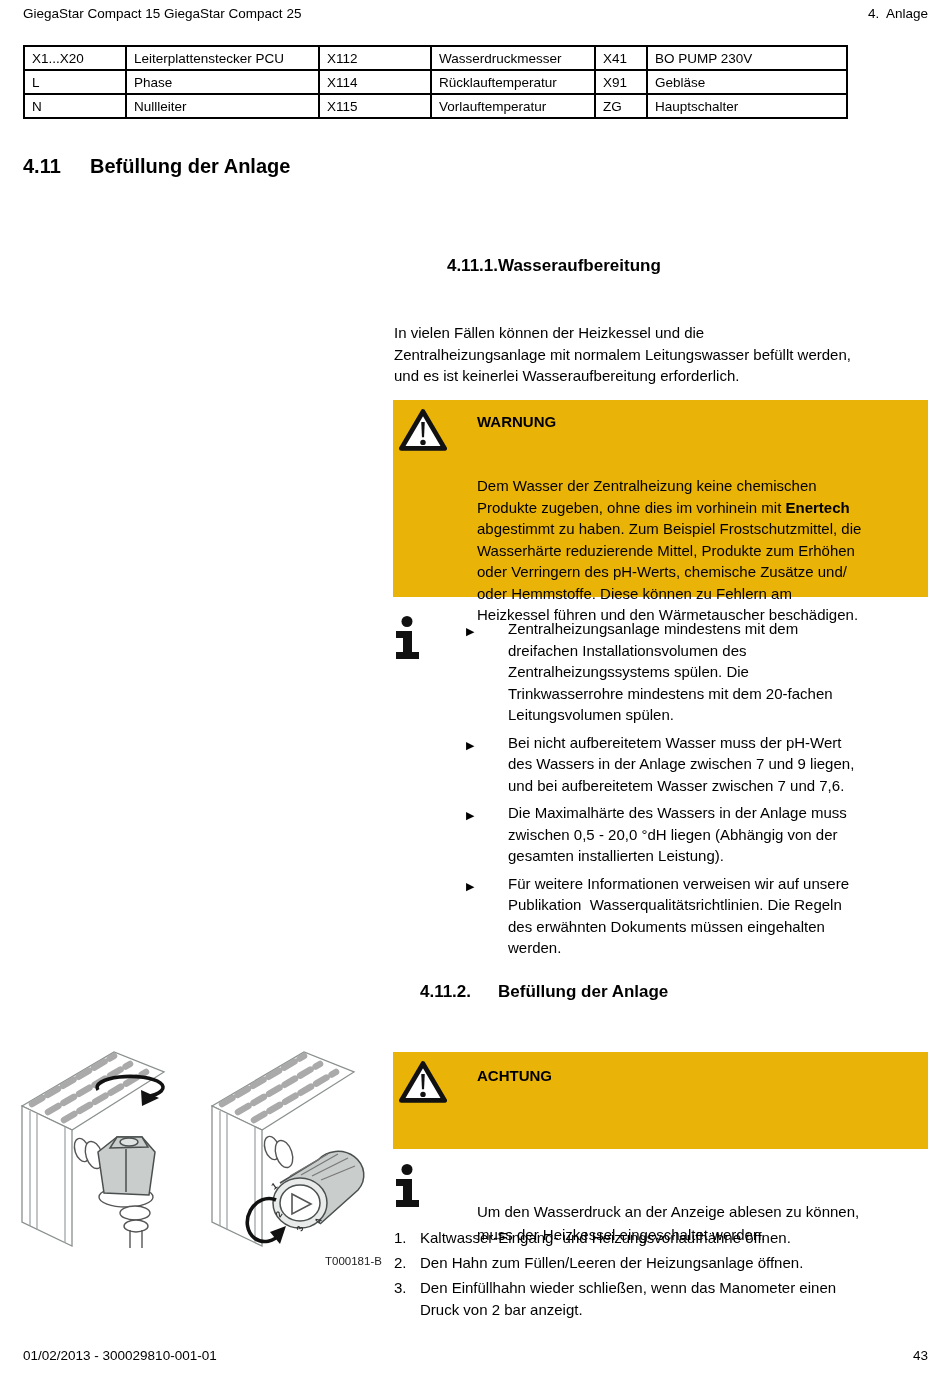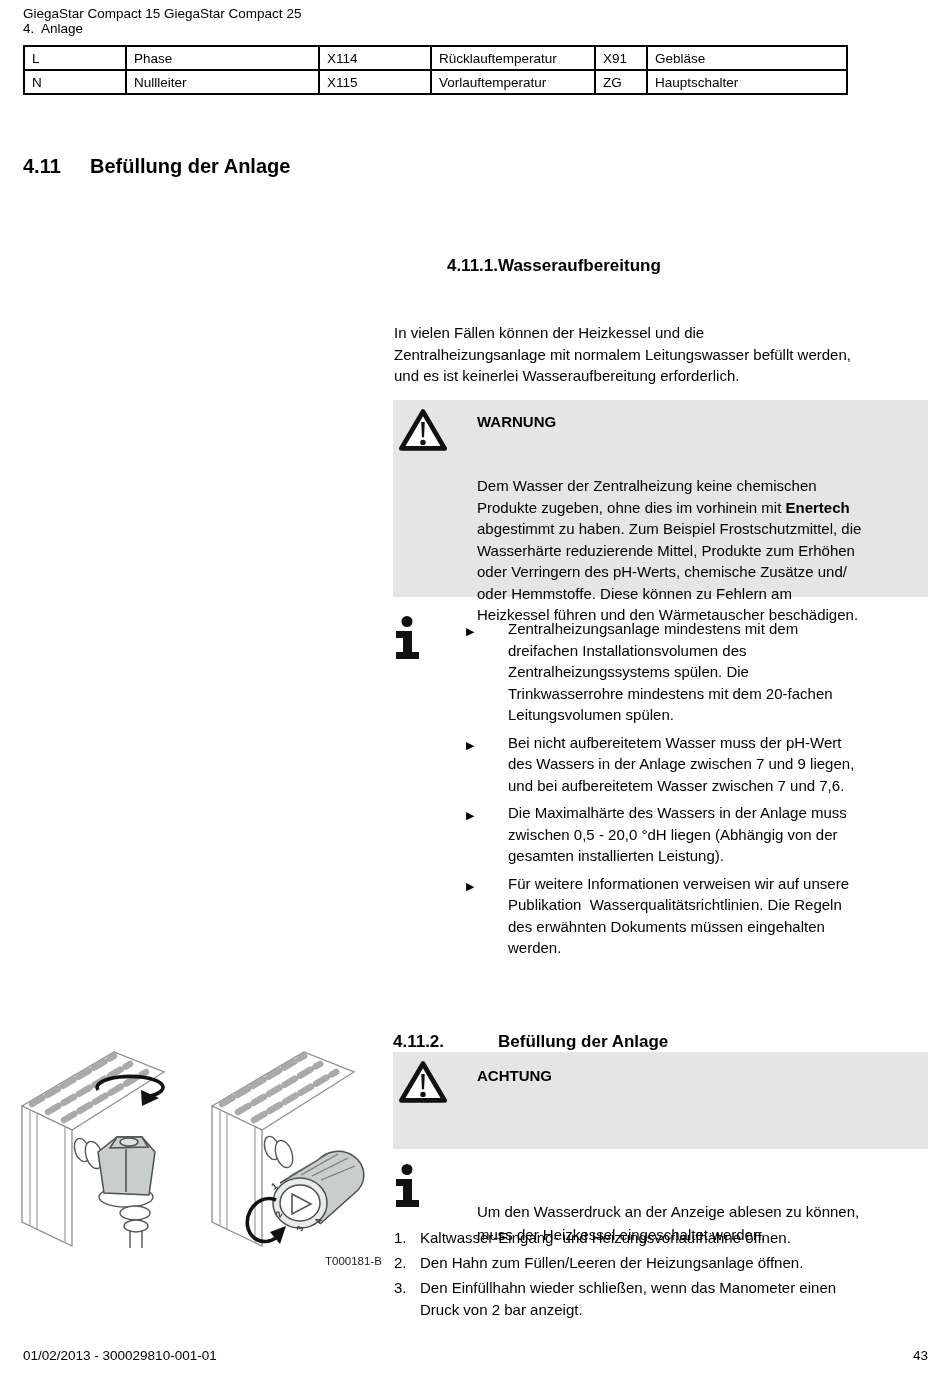--- a/index.html
+++ b/index.html
@@ -2,21 +2,21 @@
 <html><head>
 <meta charset="utf-8">
 <style>
   html,body { margin:0; padding:0; }
   body {
     width:950px; height:1387px; position:relative;
     background:#ffffff; color:#000;
     font-family:"Liberation Sans","DejaVu Sans",sans-serif;
     overflow:hidden;
   }
-  .abs { position:absolute;flex-direction:column; }
+  .abs { position:absolute; }
   .prewrap { white-space:pre-wrap; }
 
   
   .runhead { left:23px; right:22px; top:6px; display:flex; justify-content:space-between;
              font-size:13.5px; }
   .runhead span { white-space:pre; }
   .runfoot-l { left:23px; top:1348px; font-size:13.5px; }
   .runfoot-r { right:22px; top:1348px; font-size:13.5px; }
 
   
@@ -30,21 +30,21 @@
   .h1 { left:23px; top:155px; font-size:20px; font-weight:bold; white-space:nowrap; }
   .h1 .num { display:inline-block; width:67px; }
   .h2 { left:393px; font-size:17px; font-weight:bold; white-space:nowrap; }
   .h2 .num { display:inline-block; width:105px; }
 
   .body-txt { font-size:15px; line-height:21.5px; }
 
   .intro { left:394px; top:322px; width:540px; }
 
   
-  .gbox { left:393px; width:535px; background:#e5e5e5; }
+  .gbox { left:393px; width:535px; background:#eab308; }
   .gbox .tri { position:absolute; left:6px; top:8px; }
   .gbox .btitle { position:absolute; left:84px; font-size:15px; font-weight:bold; }
   .gbox .bbody { position:absolute; left:84px; width:455px; }
   .warnbox { top:400px; height:197px; }
   .warnbox .btitle { top:13px; }
   .warnbox .bbody { top:45px;margin-top:30px; }
   .cautionbox { top:1052px; height:97px; }
   .cautionbox .btitle { top:15px; }
   .cautionbox .bbody { top:46px; }
 
@@ -80,20 +80,28 @@
 <table class="terms">
   <colgroup>
       <col class="cw0">
       <col class="cw1">
       <col class="cw2">
       <col class="cw3">
       <col class="cw4">
       <col class="cw5">
     </colgroup>
   <tbody>
+      <tr>
+    <td>X1...X20</td>
+    <td>Leiterplattenstecker PCU</td>
+    <td>X112</td>
+    <td>Wasserdruckmesser</td>
+    <td>X41</td>
+    <td>BO PUMP 230V</td>
+  </tr>
   <tr>
     <td>L</td>
     <td>Phase</td>
     <td>X114</td>
     <td>Rücklauftemperatur</td>
     <td>X91</td>
     <td>Gebläse</td>
   </tr>
   <tr>
     <td>N</td>
@@ -165,21 +173,21 @@
   </div>
   <div class="bitem">
     <span class="bullet">▶</span>
     <span class="btext prewrap">Für weitere Informationen verweisen wir auf unsere
 Publikation  Wasserqualitätsrichtlinien. Die Regeln
 des erwähnten Dokuments müssen eingehalten
 werden.</span>
   </div>
 </div>
 
-<div class="abs h2" style="top:1032px;">
+<div class="abs h2" style="top:982px;text-align:center;">
   <span class="num">4.11.2.</span><span>Befüllung der Anlage</span>
 </div>
 
 <div class="abs fig">
   <svg width="366" height="205" viewBox="0 0 366 205">
 
     <g stroke="#8a8f8f" fill="#fff" stroke-width="1.3">
       <polygon points="4,58 96,4 146,24 54,82"></polygon>
       <polygon points="4,58 54,82 54,198 4,174"></polygon>
     </g>

